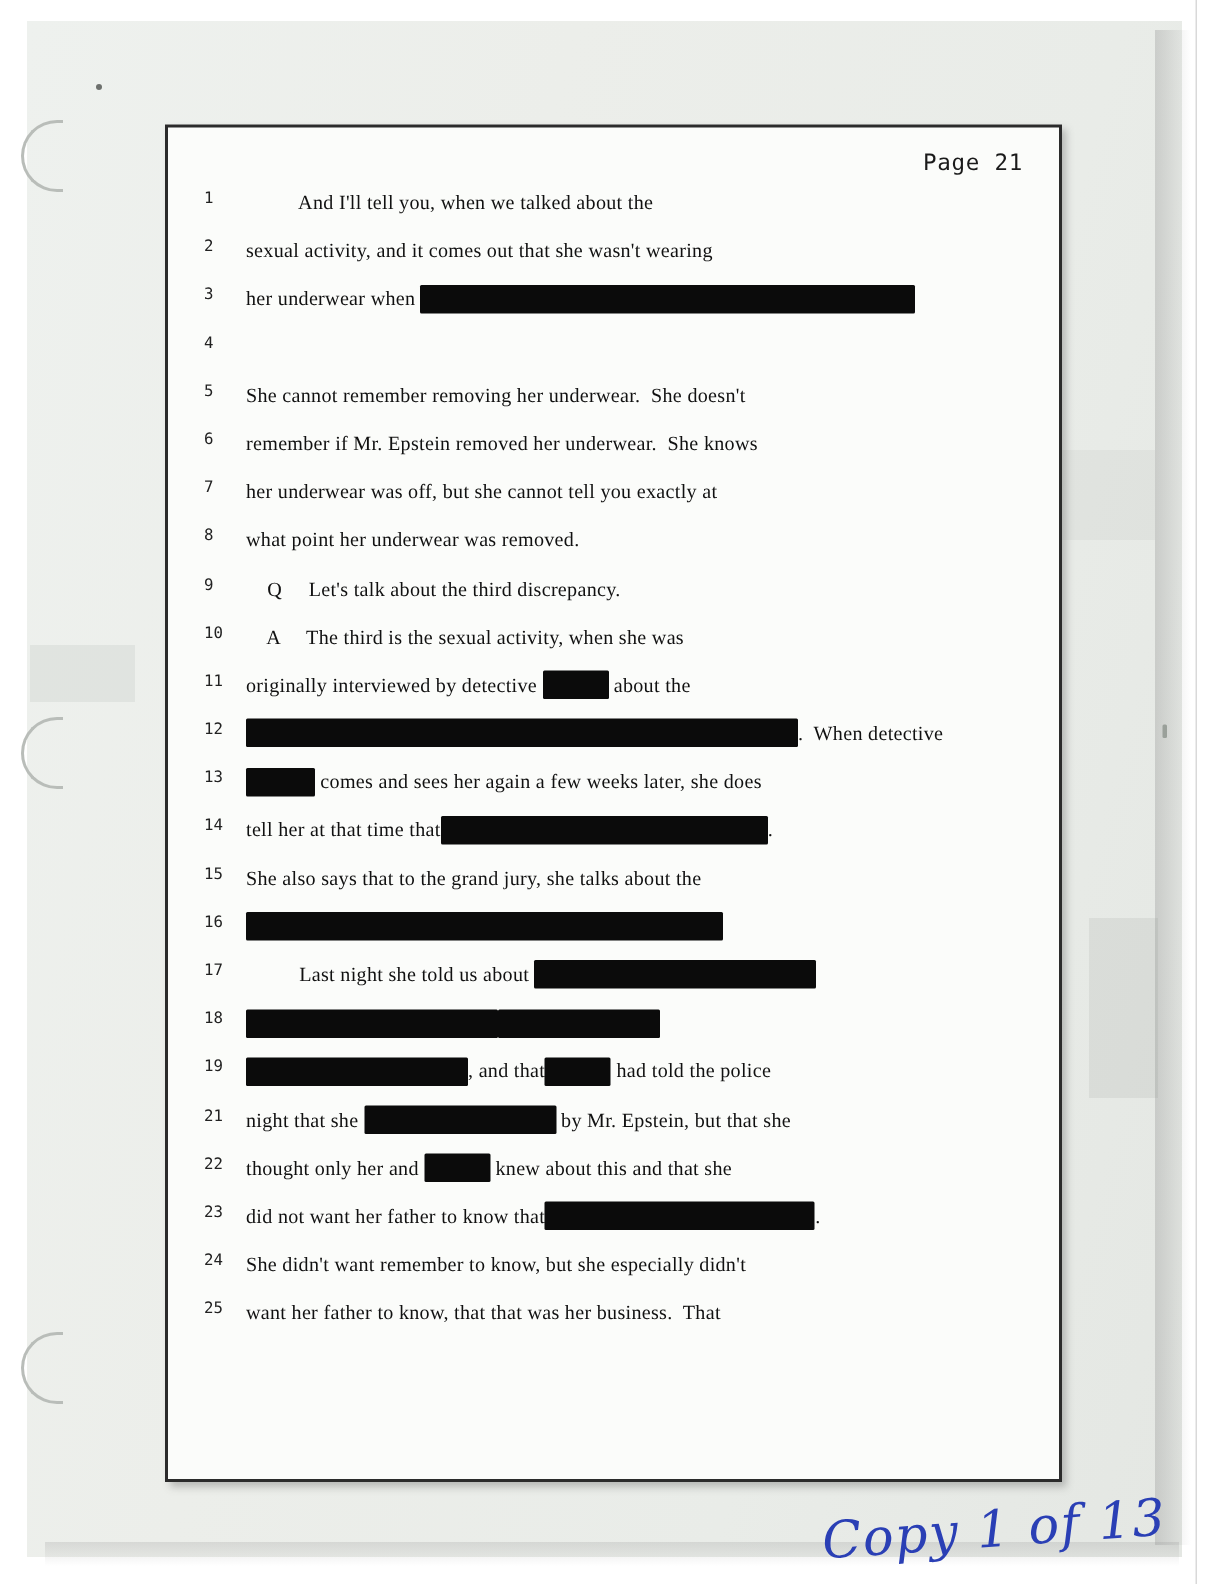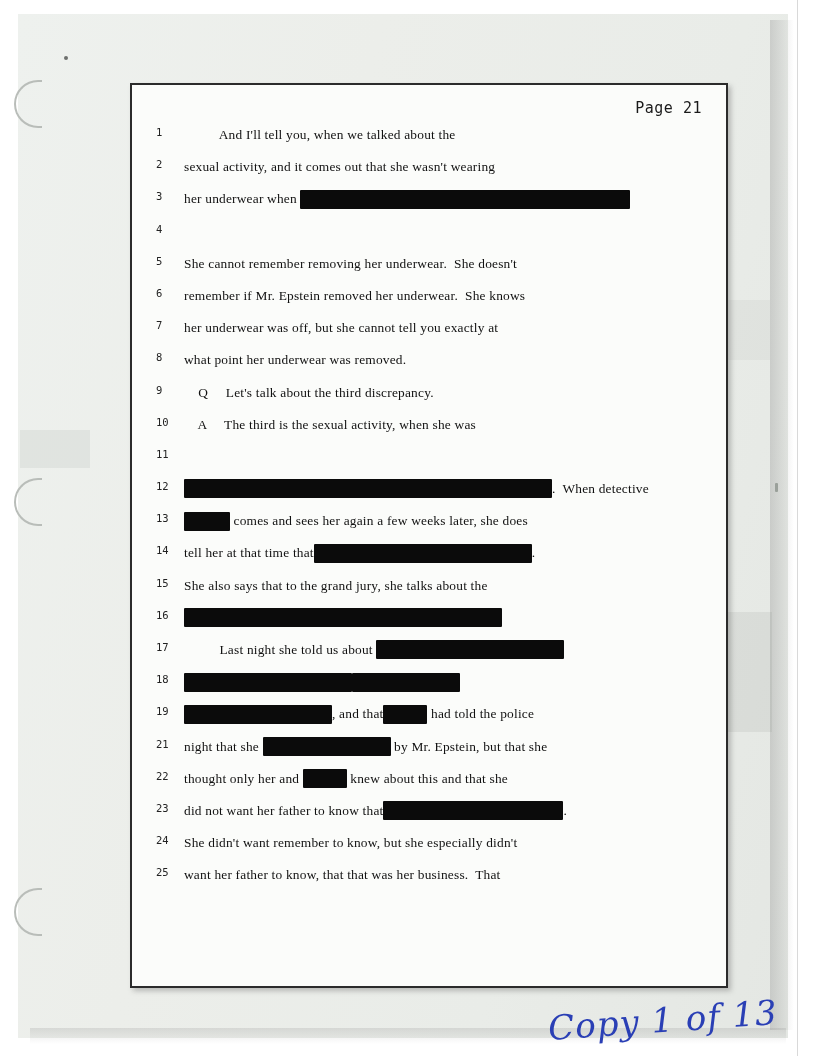--- a/index.html
+++ b/index.html
@@ -75,21 +75,21 @@
     position: absolute;
     background: #6d706d;
     border-radius: 50%;
   }
   .speck.s1 { left: 64px; top: 56px; width: 4px; height: 4px; }
   .speck.s2 { left: 775px; top: 483px; width: 3px; height: 9px; background:#9aa09a; border-radius:1px;}
 
   
   .transcript {
     position: absolute;
-    left: 130px;
+    left: 110px;
     top: 83px;
     width: 598px;
     height: 905px;
     background: #fbfcfa;
     border: 2px solid #2b2b2b;
     box-shadow: 3px 3px 5px rgba(90,90,90,0.35);
     box-sizing: border-box;
   }
   .transcript-inner {
     position: absolute;
@@ -228,20 +228,21 @@
           <div class="tline">
             <div class="lno">9</div>
             <div class="ltext"><span>    Q     Let's talk about the third discrepancy.</span></div>
           </div>
           <div class="tline">
             <div class="lno">10</div>
             <div class="ltext"><span>    A     The third is the sexual activity, when she was</span></div>
           </div>
           <div class="tline">
             <div class="lno">11</div>
+            <div class="ltext"><span>originally interviewed by detective </span><span class="redaction" style="width: 44px;"></span><span> about the</span></div>
           </div>
           <div class="tline">
             <div class="lno">12</div>
             <div class="ltext"><span class="redaction" style="width: 368px;"></span><span>.  When detective</span></div>
           </div>
           <div class="tline">
             <div class="lno">13</div>
             <div class="ltext"><span class="redaction" style="width: 46px;"></span><span> comes and sees her again a few weeks later, she does</span></div>
           </div>
           <div class="tline">

